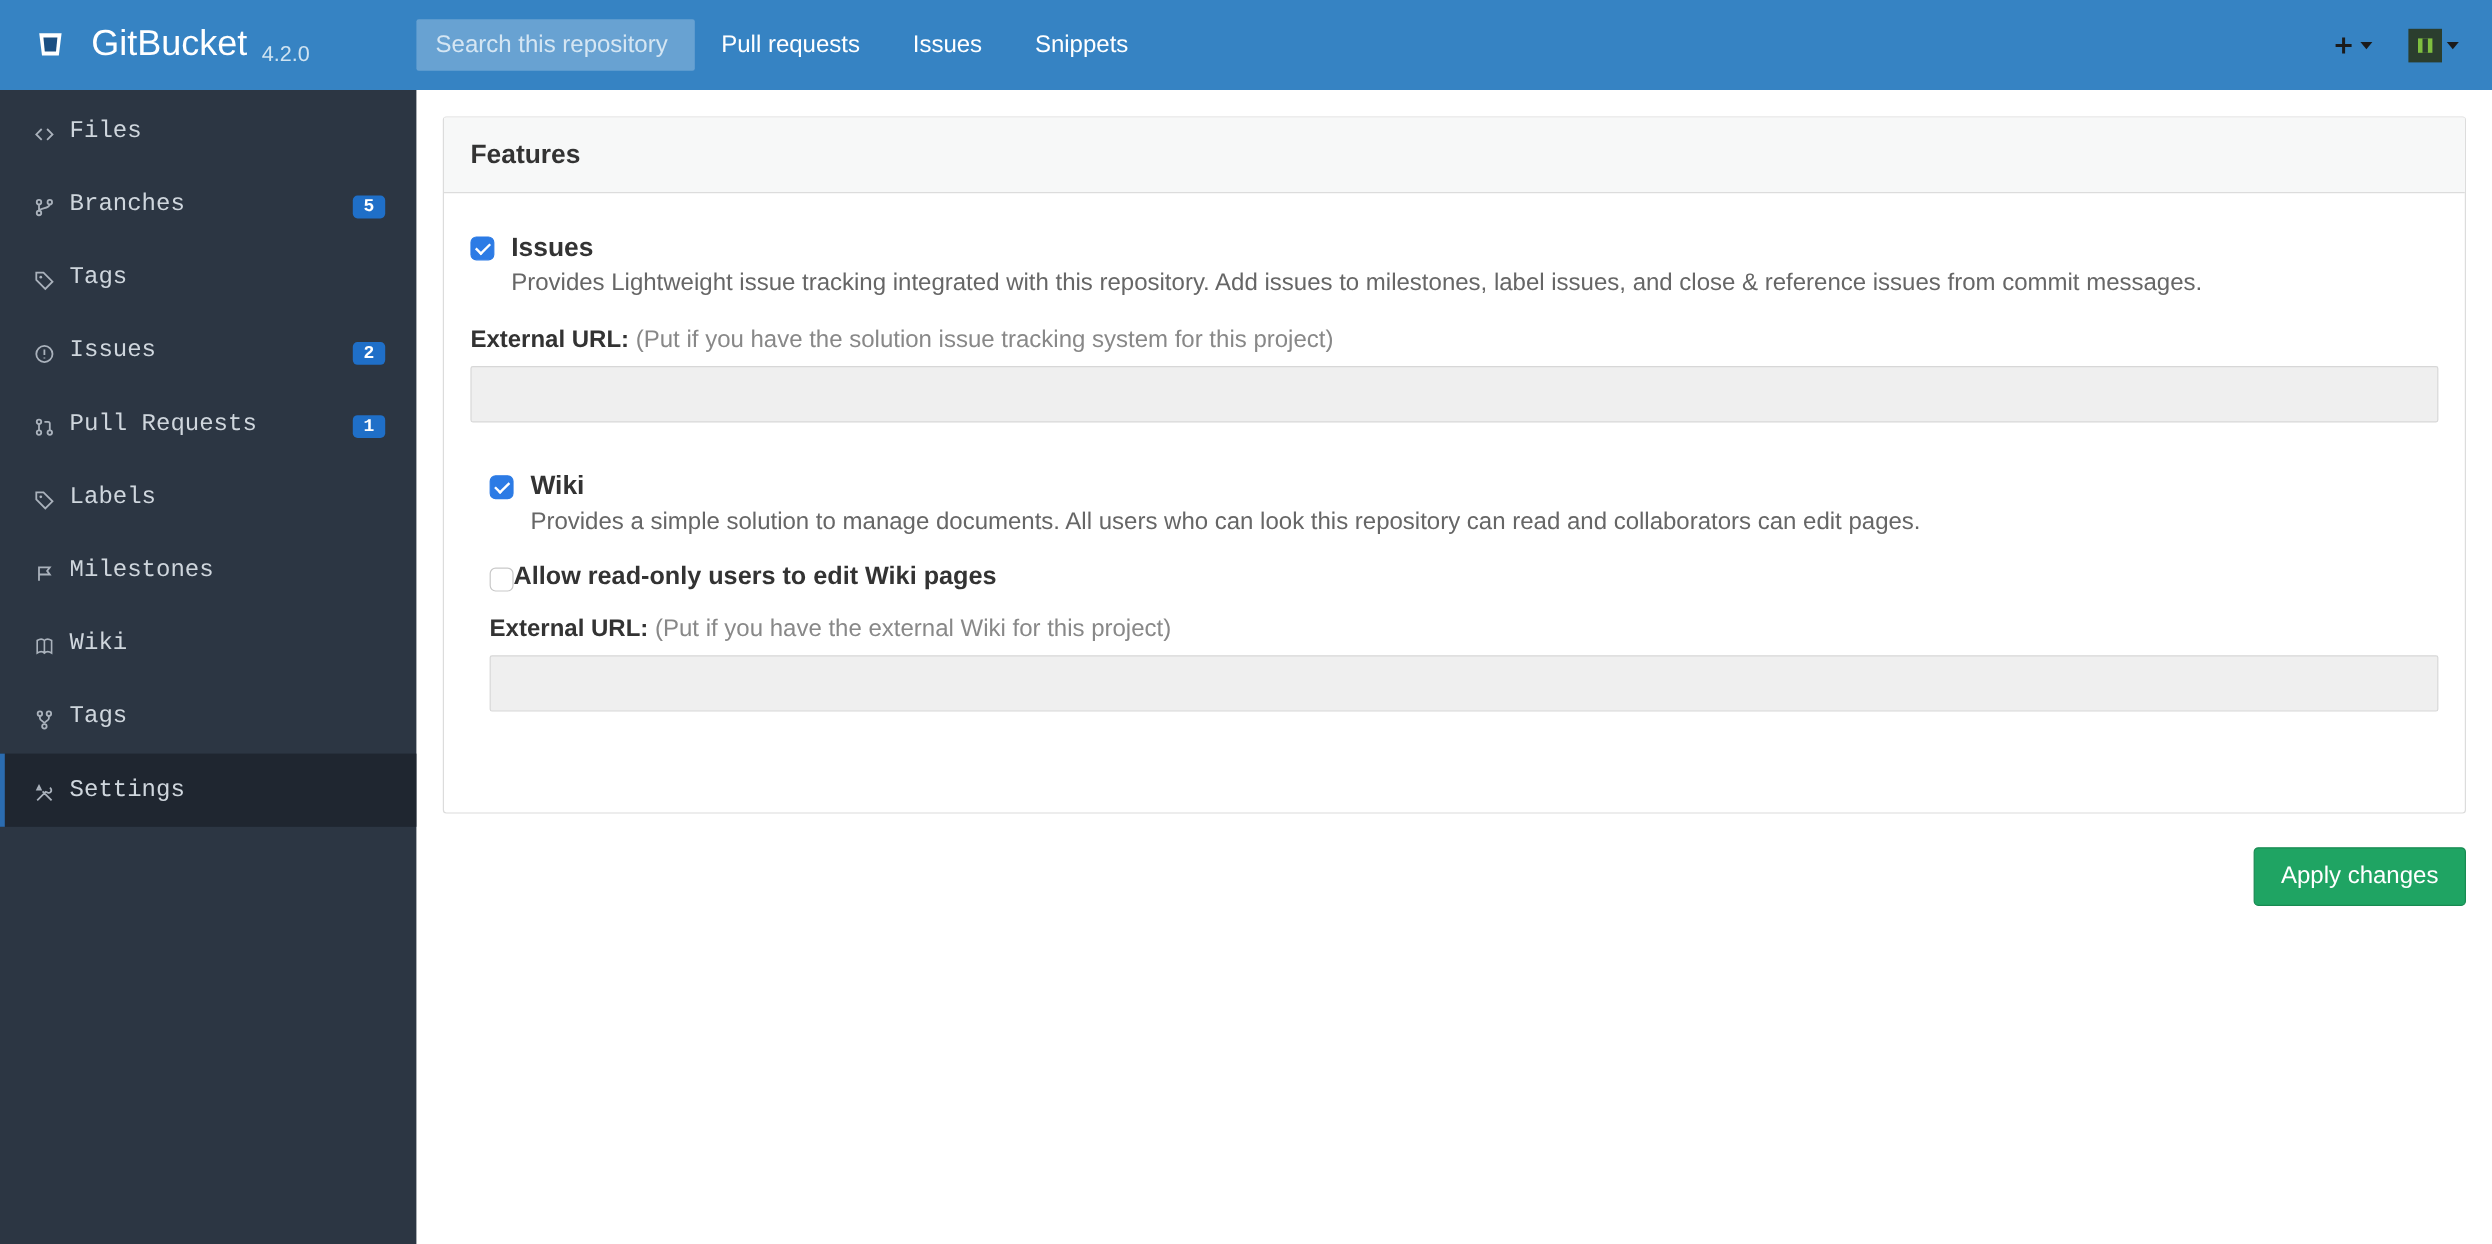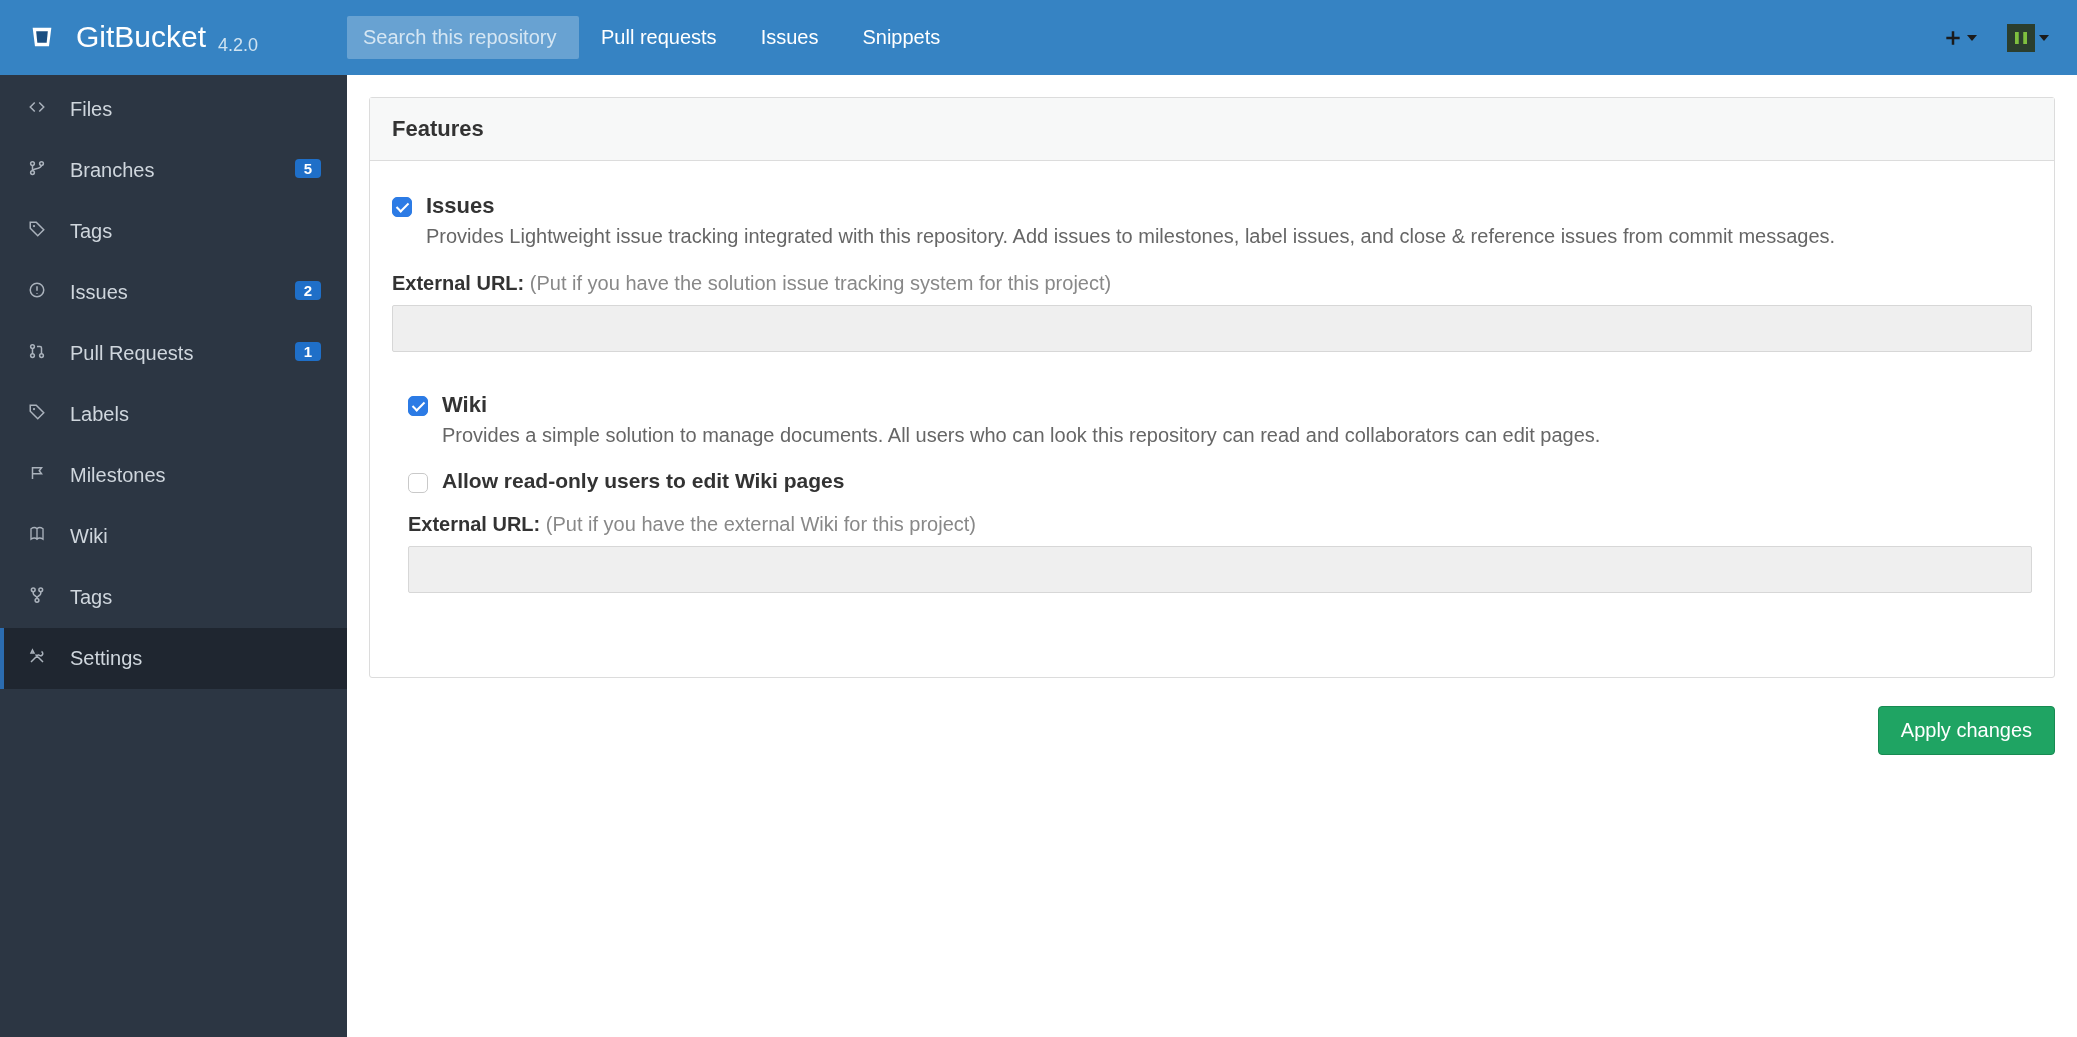--- a/index.html
+++ b/index.html
@@ -86,25 +86,26 @@
 
 .sidebar {
   width: 347px;
   background: #2c3643;
   min-height: calc(100vh - 75px);
   color: #cfd6dd;
   padding-top: 4px;
 }
 .sidebar-item {
   display: flex;
-  align-items: flex-start;
+  align-items: flex-end;
   padding: 19px 26px;
-  gap: 22px;
+  gap: 10px;
   font-size: 20px;
   cursor: pointer;
+  font-family: Liberation Mono, monospace;
 }
 .sidebar-item.active {
   background: #1f2630;
   border-left: 4px solid #2b6cb0;
   padding-left: 22px;
 }
 .sidebar-item .icon {
   width: 22px;
   display: inline-flex;
   justify-content: center;
@@ -202,21 +203,20 @@
   background: #efefef;
   border: 1px solid #d7d7d7;
   padding: 12px;
   font-size: 18px;
   border-radius: 2px;
 }
 
 .sub-option {
   display: flex;
   align-items: center;
-  gap: 14px;
   margin-top: 18px;
   margin-left: 0;
 }
 .sub-option .feature-title { font-size: 21px; }
 
 .actions {
   display: flex;
   justify-content: flex-end;
   margin-top: 28px;
 }

